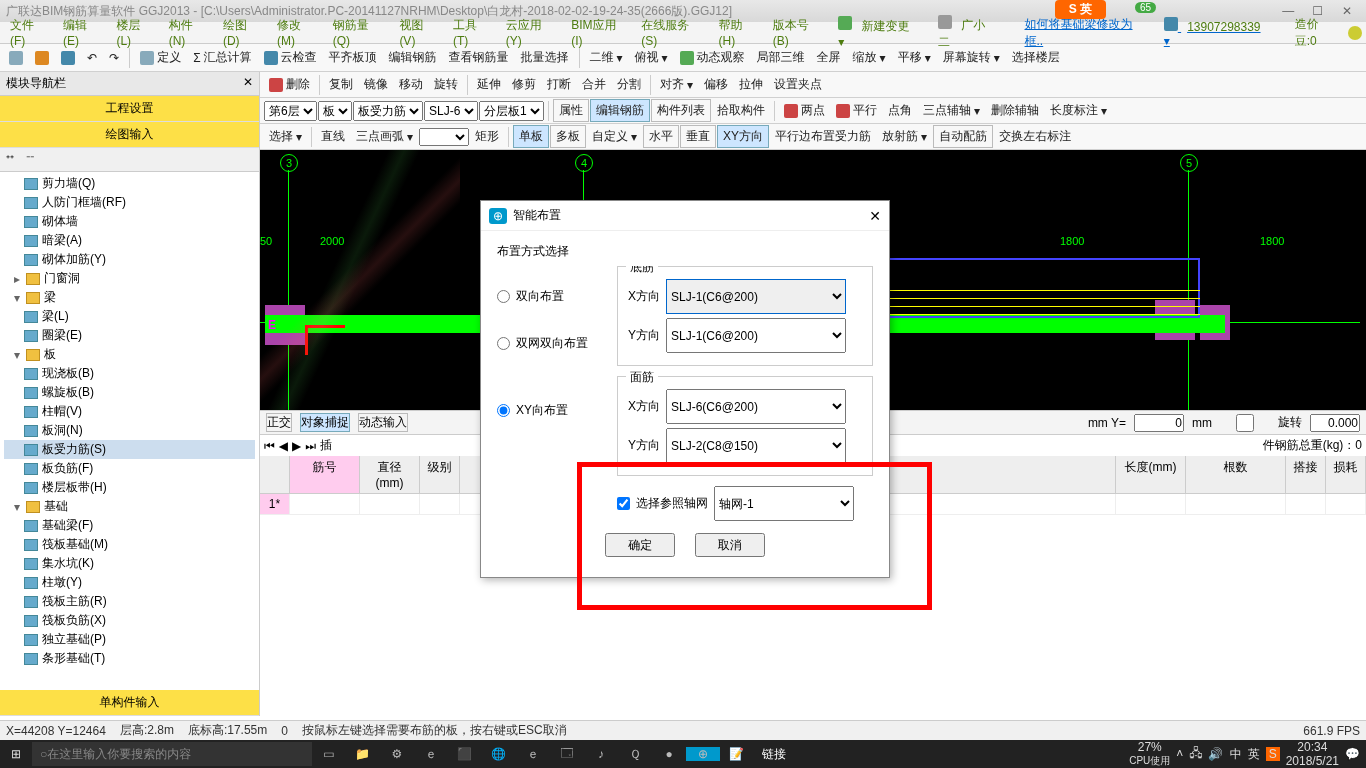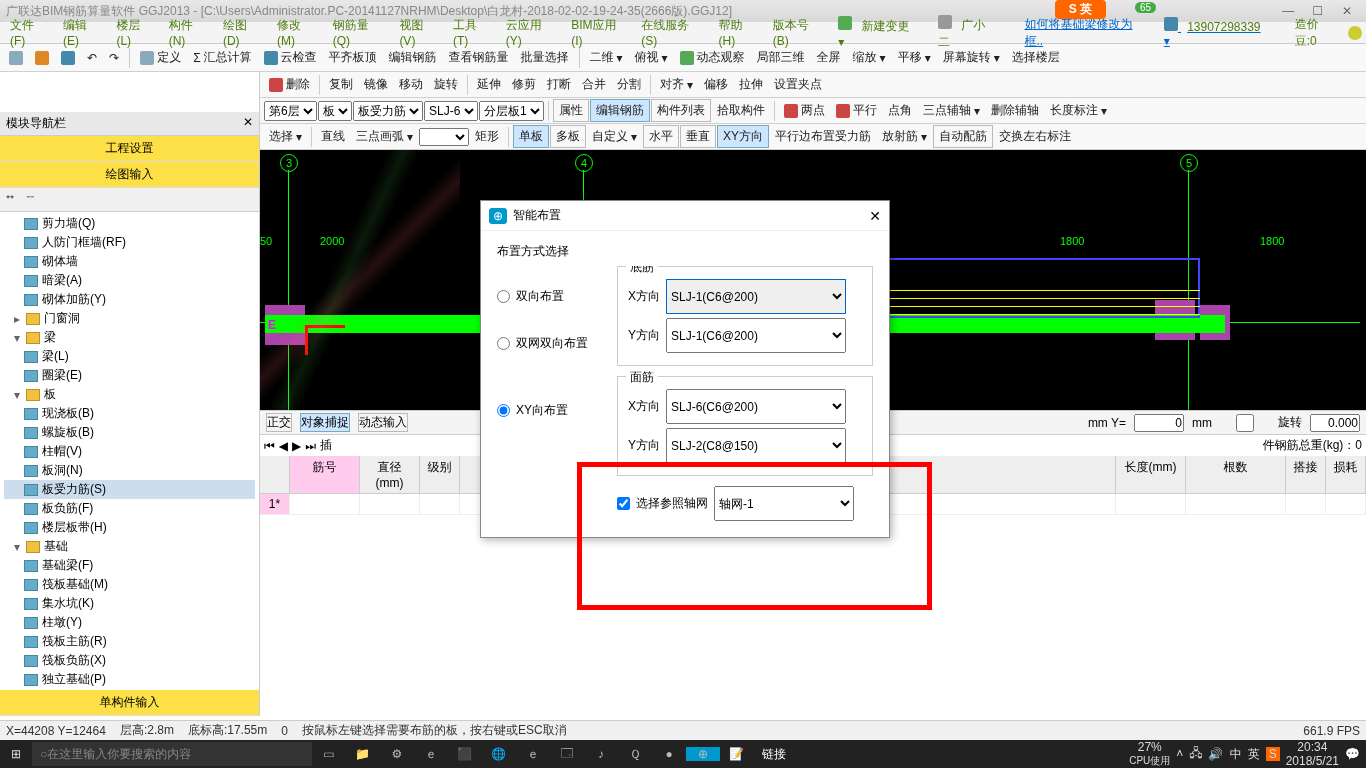--- a/index.html
+++ b/index.html
@@ -12,21 +12,21 @@
 .menubar span { padding:2px 6px; color:#4d7c0f; }
 .menubar .link { color:#0066cc; text-decoration:underline; margin-left:8px; }
 .menubar .acct { margin-left:auto; color:#0066cc;text-decoration:underline; }
 .toolbar { height: 28px; background:#f8f8f8; border-bottom:1px solid #d0d0d0; display:flex; align-items:center; padding:0 4px; gap:2px; }
 .toolbar .btn, .toolbar2 .btn, .toolbar3 .btn, .toolbar4 .btn { display:inline-flex; align-items:center; padding:2px 5px; gap:3px; color:#222; white-space:nowrap; }
 .ico { display:inline-block; width:14px; height:14px; background:#8ab; border-radius:2px; }
 .ico.red{background:#c44}.ico.blue{background:#48a}.ico.green{background:#5a5}.ico.orange{background:#d82}.ico.gray{background:#999}.ico.yellow{background:#cc3}
 .sep { width:1px; height:20px; background:#ccc; margin:0 3px; }
 .main { display:flex; height: 644px; }
 .leftpanel { width: 260px; border-right:1px solid #ccc; display:flex; flex-direction:column; }
-.panelhdr { background:#e8e8e8; padding:3px 6px; border-bottom:1px solid #ccc; display:flex; justify-content:space-between;margin-top:40px; }
+.panelhdr { background:#e8e8e8; padding:3px 6px; border-bottom:1px solid #ccc; display:flex; justify-content:space-between; }
 .panelsubhdr { text-align:center; padding:4px; background:#fde047; border-bottom:1px solid #ddd; }
 .tabbar { display:flex; background:#f0f0f0; padding:2px; gap:4px; border-bottom:1px solid #ccc; }
 .tabbar span { padding:1px 4px; }
 .tree { flex:1; overflow:auto; padding:2px 4px; background:#fff; }
 .tree .node { padding:1px 2px 1px 20px; display:flex; align-items:center; gap:4px; }
 .tree .node.sel { background:#cde; }
 .tree .grp { padding:1px 2px 1px 8px; display:flex; align-items:center; gap:4px; }
 .tree .caret { width:10px; display:inline-block; text-align:center; color:#666; }
 .fico { width:14px; height:12px; display:inline-block; background:#f0c040; border:1px solid #c09020; }
 .nico { width:14px; height:12px; display:inline-block; background:#6ac; border:1px solid #489; }
@@ -535,20 +535,24 @@
               <select><option>SLJ-2(C8@150)</option></select>
             </label>
         </fieldset>
         <label>
             <input type="checkbox" checked="" style="">
             <span>选择参照轴网</span>
           <select style="width:140px"><option>轴网-1</option></select>
           </label>
       </div>
     </div>
+    <div class="dlgbtns">
+      <button>确定</button>
+      <button>取消</button>
+    </div>
   </div>
 </div>
 
 <div class="redframe" style="left:577px;top:462px;width:355px;height:148px"></div>
 
 <div class="bottombar">
   <span>X=44208 Y=12464</span>
   <span>层高:2.8m</span>
   <span>底标高:17.55m</span>
   <span>0</span>

